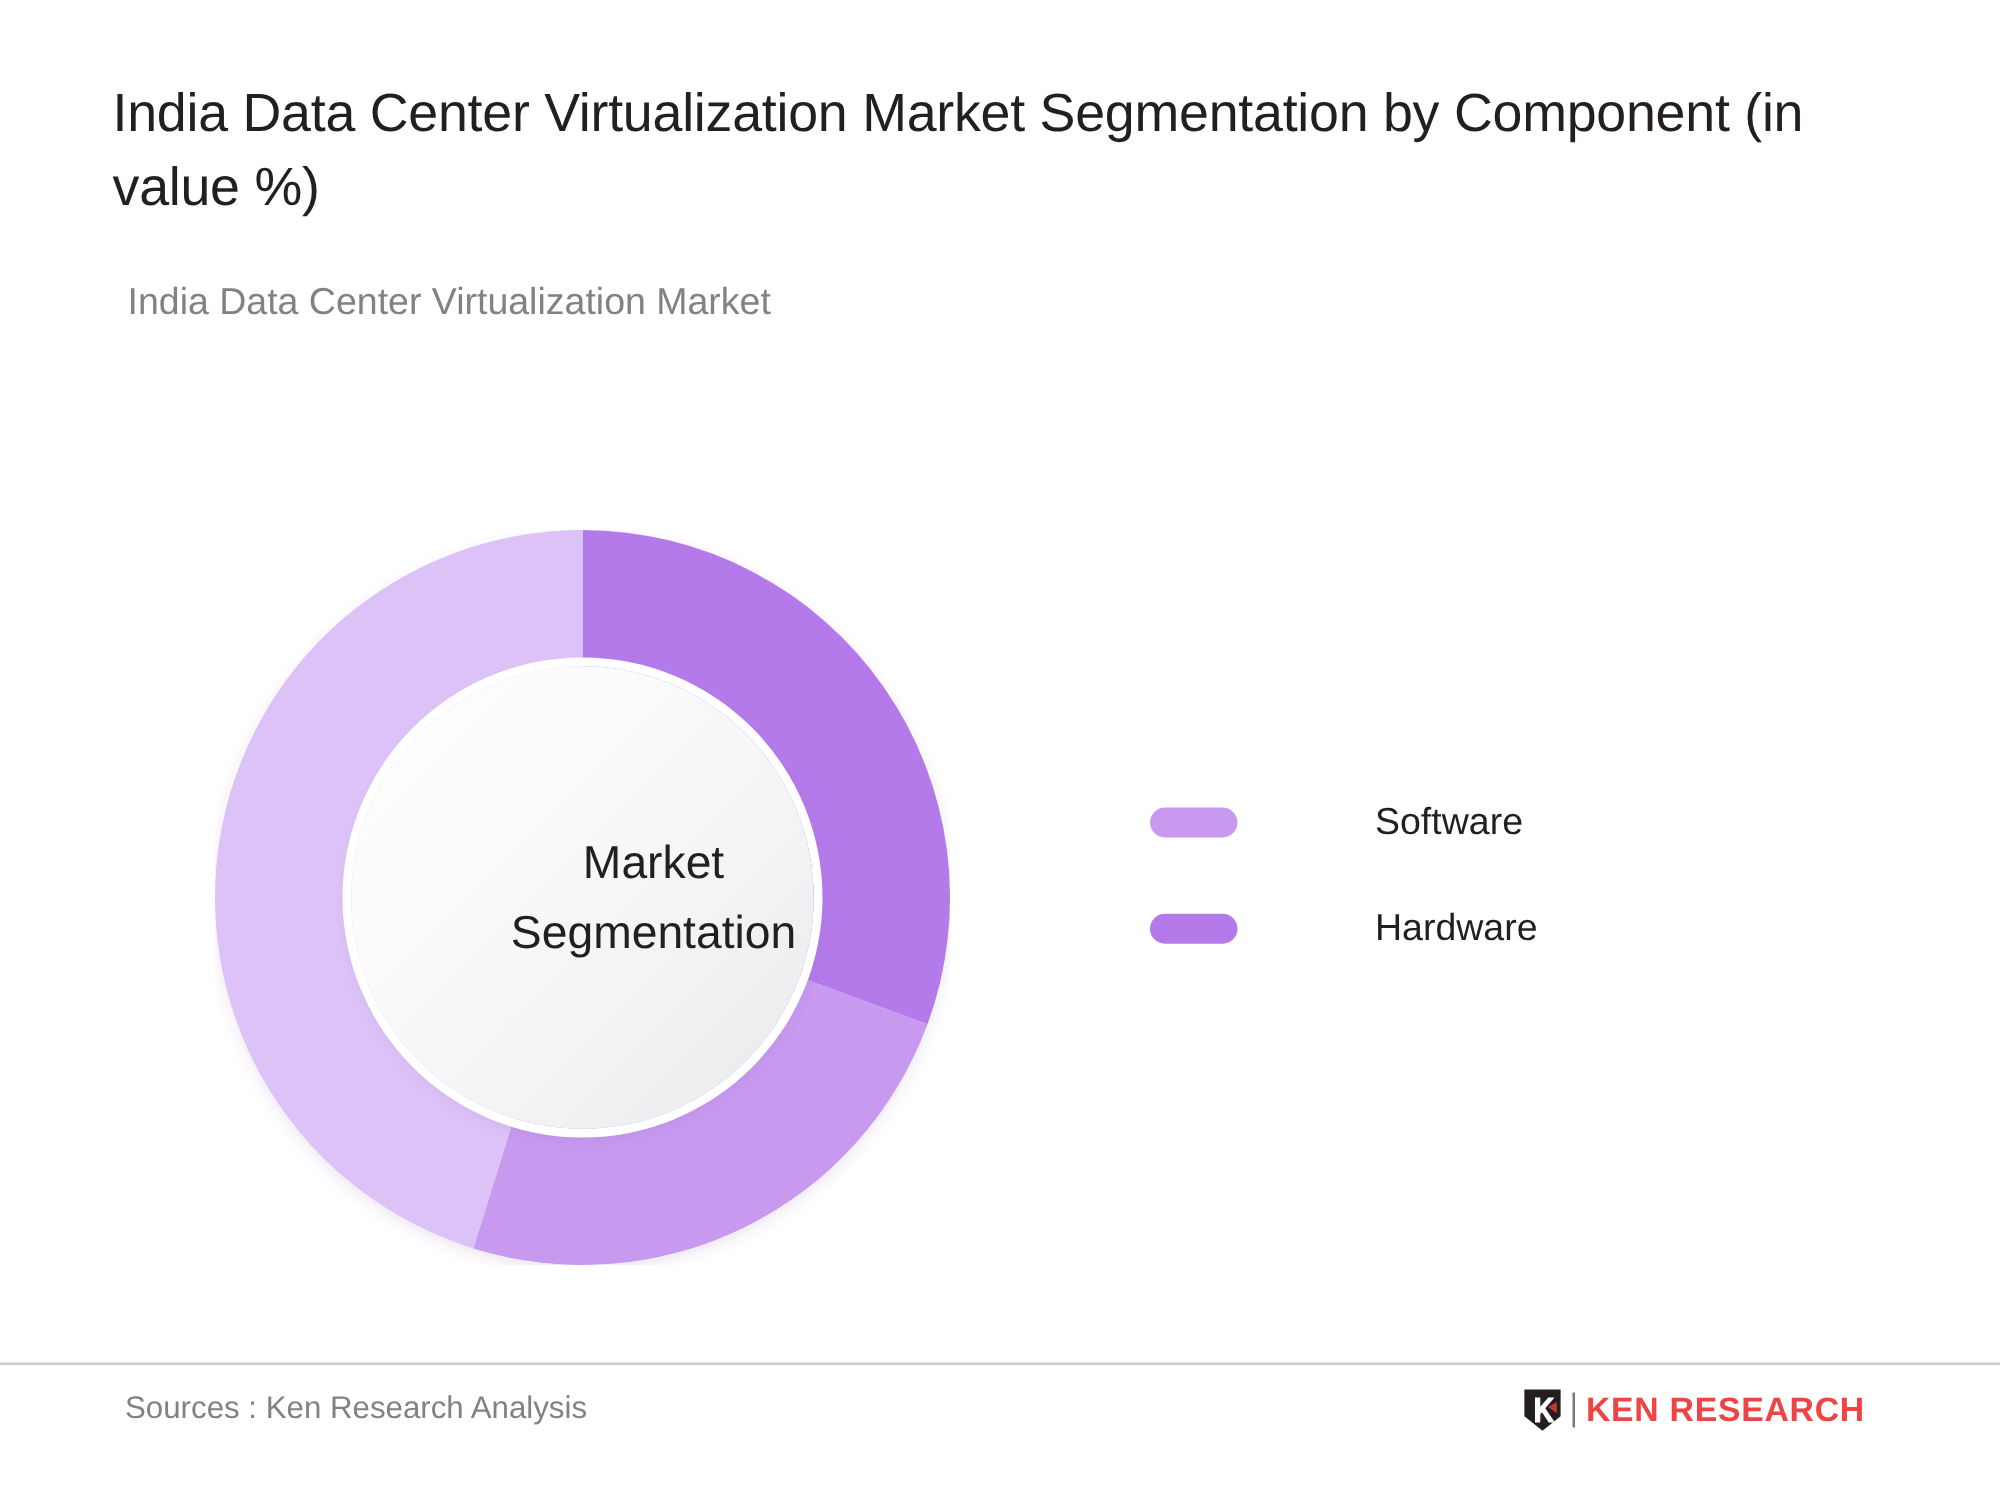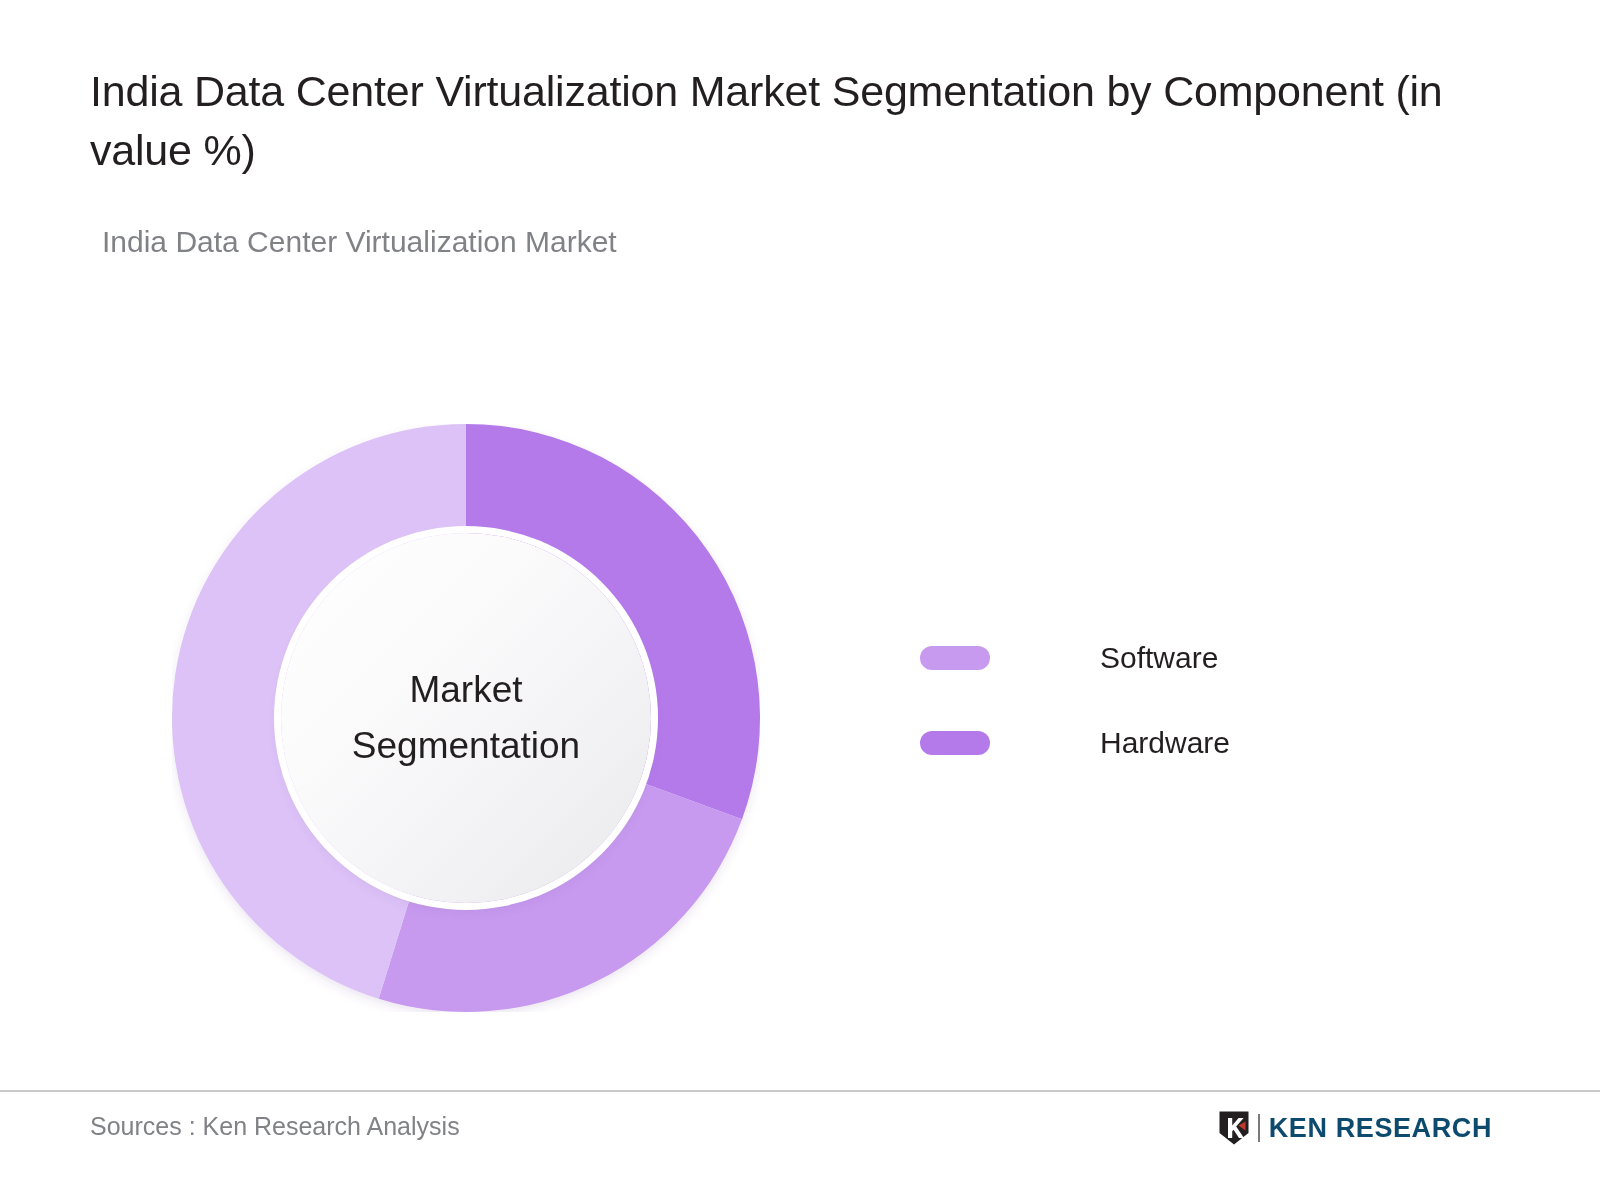--- a/index.html
+++ b/index.html
@@ -73,21 +73,21 @@
   .donut-hub {
     position: absolute;
     left: 109px;
     top: 109px;
     width: 370px;
     height: 370px;
     border-radius: 50%;
     background: linear-gradient(135deg, #ffffff 0%, #fbfbfc 34%, #f2f2f4 70%, #e9e9ec 100%);
     box-shadow: 0 0 0 7px #ffffff, 0 6px 14px rgba(90, 70, 120, 0.14);
     display: flex;
-    align-items: center;
+    align-items: flex-end;
     justify-content: center;
     flex-direction: column;
     text-align: center;
   }
   .hub-label {
     font-size: 37px;
     color: #231f20;
     line-height: 1.52;
     font-weight: normal;
     padding: 0 14px;
@@ -122,21 +122,21 @@
   .footer-rule {
     position: absolute;
     left: 0;
     top: 1090px;
     width: 1600px;
     height: 2px;
     background: #c9c9cc;
   }
   .footer-source {
     position: absolute;
-    left: 90px;
+    left: 100px;
     top: 1112px;
     font-size: 25px;
     color: #808285;
   }
   .brand {
     position: absolute;
     right: 108px;
     top: 1109px;
     display: flex;
     align-items: center;
@@ -151,21 +151,21 @@
     width: 2px;
     height: 28px;
     background: #7a7a7e;
     margin: 0 9px 0 8px;
     flex: 0 0 auto;
   }
   .brand-name {
     font-size: 27px;
     font-weight: bold;
     letter-spacing: 0.6px;
-    color: #0c4a6e;
+    color: #ef4444;
     font-family: "Liberation Sans", sans-serif;
     white-space: nowrap;
   }
 </style>
 </head>
 <body>
 
 <div class="page">
 
   <div class="header">

